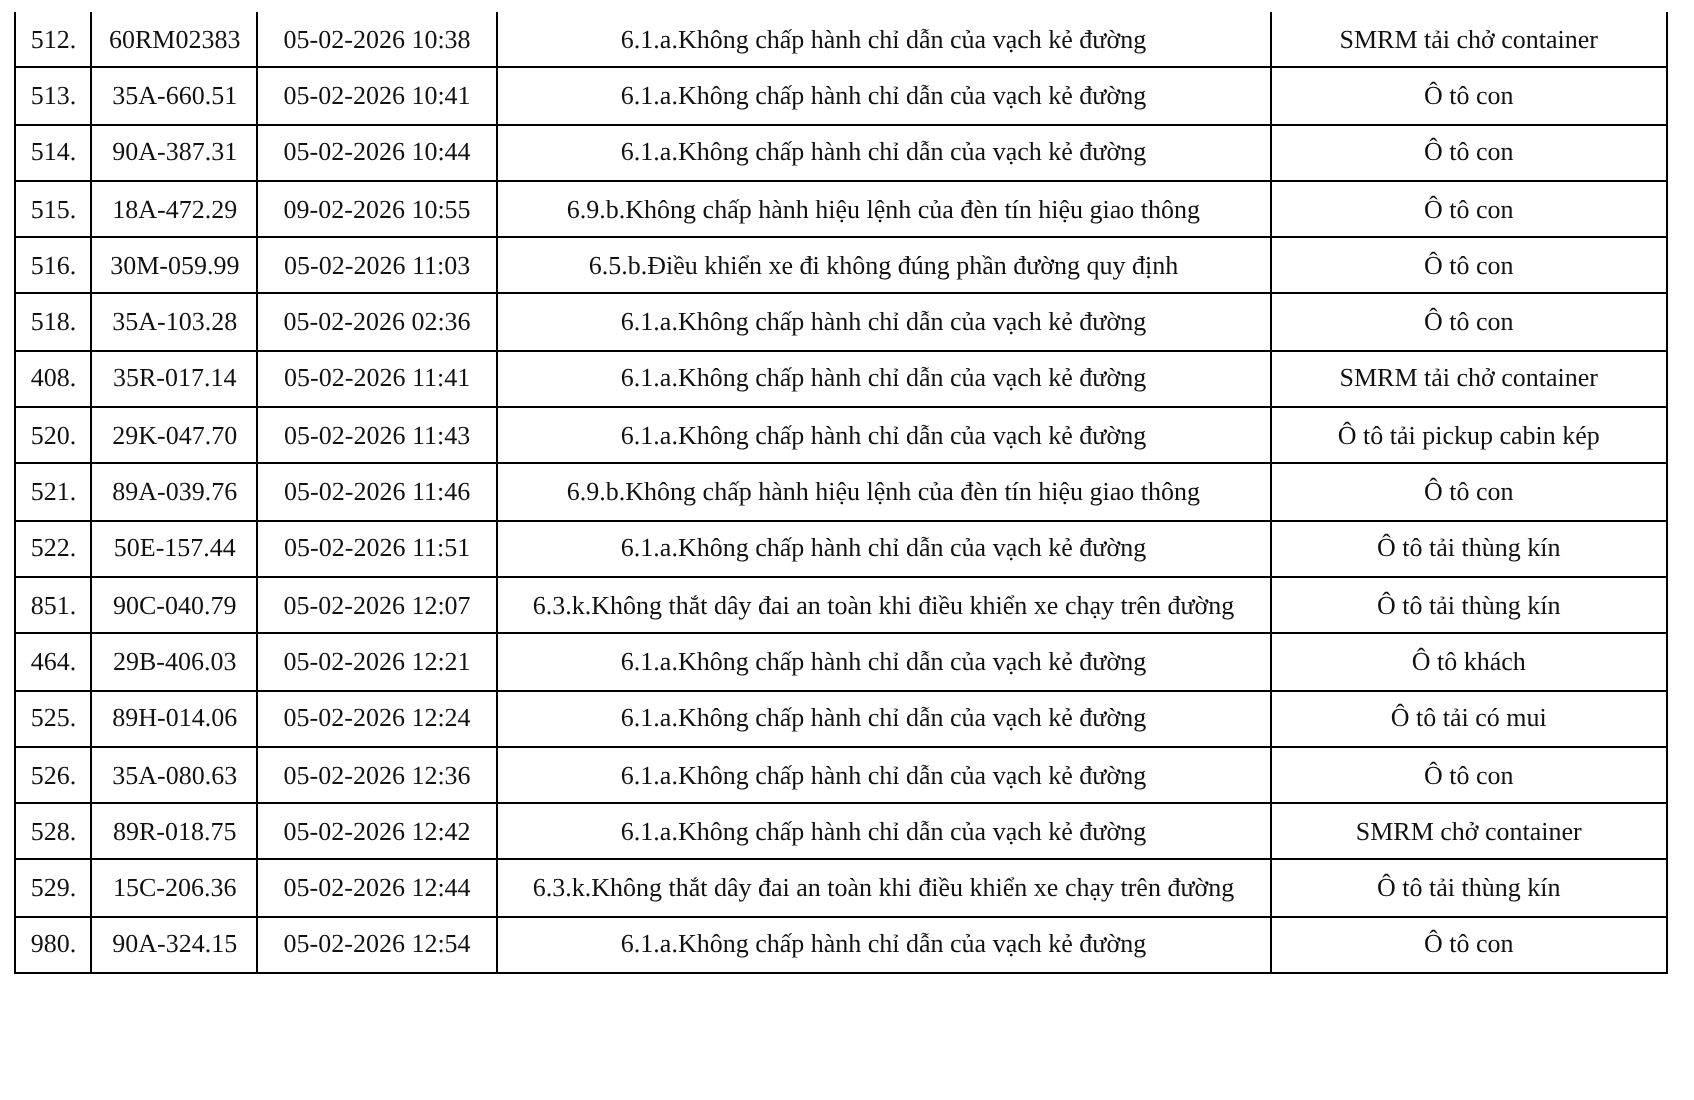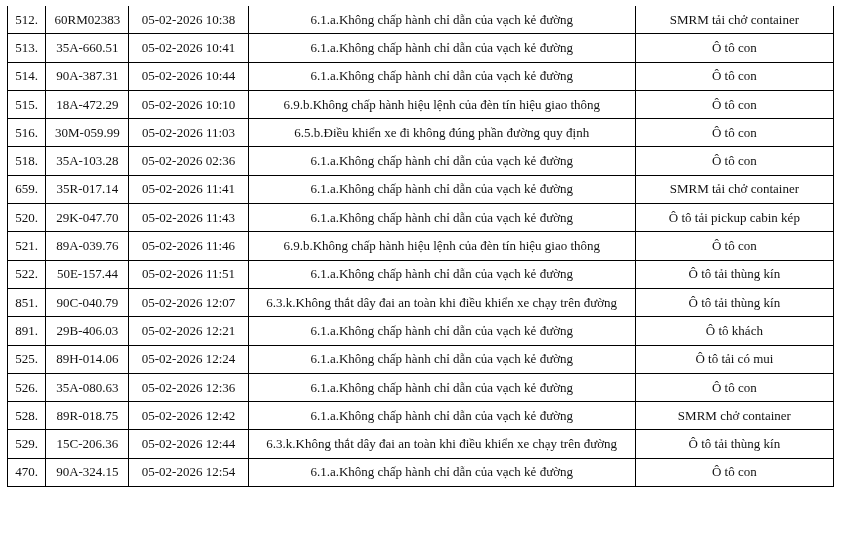--- a/index.html
+++ b/index.html
@@ -76,40 +76,40 @@
     <tr>
         <td>514.</td>
         <td>90A-387.31</td>
         <td>05-02-2026 10:44</td>
         <td>6.1.a.Không chấp hành chỉ dẫn của vạch kẻ đường</td>
         <td>Ô tô con</td>
       </tr>
     <tr>
         <td>515.</td>
         <td>18A-472.29</td>
-        <td>05-02-2026 10:10</td>
+        <td>09-02-2026 10:55</td>
         <td>6.9.b.Không chấp hành hiệu lệnh của đèn tín hiệu giao thông</td>
         <td>Ô tô con</td>
       </tr>
     <tr>
         <td>516.</td>
         <td>30M-059.99</td>
         <td>05-02-2026 11:03</td>
         <td>6.5.b.Điều khiển xe đi không đúng phần đường quy định</td>
         <td>Ô tô con</td>
       </tr>
     <tr>
         <td>518.</td>
         <td>35A-103.28</td>
         <td>05-02-2026 02:36</td>
         <td>6.1.a.Không chấp hành chỉ dẫn của vạch kẻ đường</td>
         <td>Ô tô con</td>
       </tr>
     <tr>
-        <td>659.</td>
+        <td>408.</td>
         <td>35R-017.14</td>
         <td>05-02-2026 11:41</td>
         <td>6.1.a.Không chấp hành chỉ dẫn của vạch kẻ đường</td>
         <td>SMRM tải chở container</td>
       </tr>
     <tr>
         <td>520.</td>
         <td>29K-047.70</td>
         <td>05-02-2026 11:43</td>
         <td>6.1.a.Không chấp hành chỉ dẫn của vạch kẻ đường</td>
@@ -130,21 +130,21 @@
         <td>Ô tô tải thùng kín</td>
       </tr>
     <tr>
         <td>851.</td>
         <td>90C-040.79</td>
         <td>05-02-2026 12:07</td>
         <td>6.3.k.Không thắt dây đai an toàn khi điều khiển xe chạy trên đường</td>
         <td>Ô tô tải thùng kín</td>
       </tr>
     <tr>
-        <td>891.</td>
+        <td>464.</td>
         <td>29B-406.03</td>
         <td>05-02-2026 12:21</td>
         <td>6.1.a.Không chấp hành chỉ dẫn của vạch kẻ đường</td>
         <td>Ô tô khách</td>
       </tr>
     <tr>
         <td>525.</td>
         <td>89H-014.06</td>
         <td>05-02-2026 12:24</td>
         <td>6.1.a.Không chấp hành chỉ dẫn của vạch kẻ đường</td>
@@ -165,20 +165,20 @@
         <td>SMRM chở container</td>
       </tr>
     <tr>
         <td>529.</td>
         <td>15C-206.36</td>
         <td>05-02-2026 12:44</td>
         <td>6.3.k.Không thắt dây đai an toàn khi điều khiển xe chạy trên đường</td>
         <td>Ô tô tải thùng kín</td>
       </tr>
     <tr>
-        <td>470.</td>
+        <td>980.</td>
         <td>90A-324.15</td>
         <td>05-02-2026 12:54</td>
         <td>6.1.a.Không chấp hành chỉ dẫn của vạch kẻ đường</td>
         <td>Ô tô con</td>
       </tr>
   </tbody>
 </table>
 
 </body></html>

